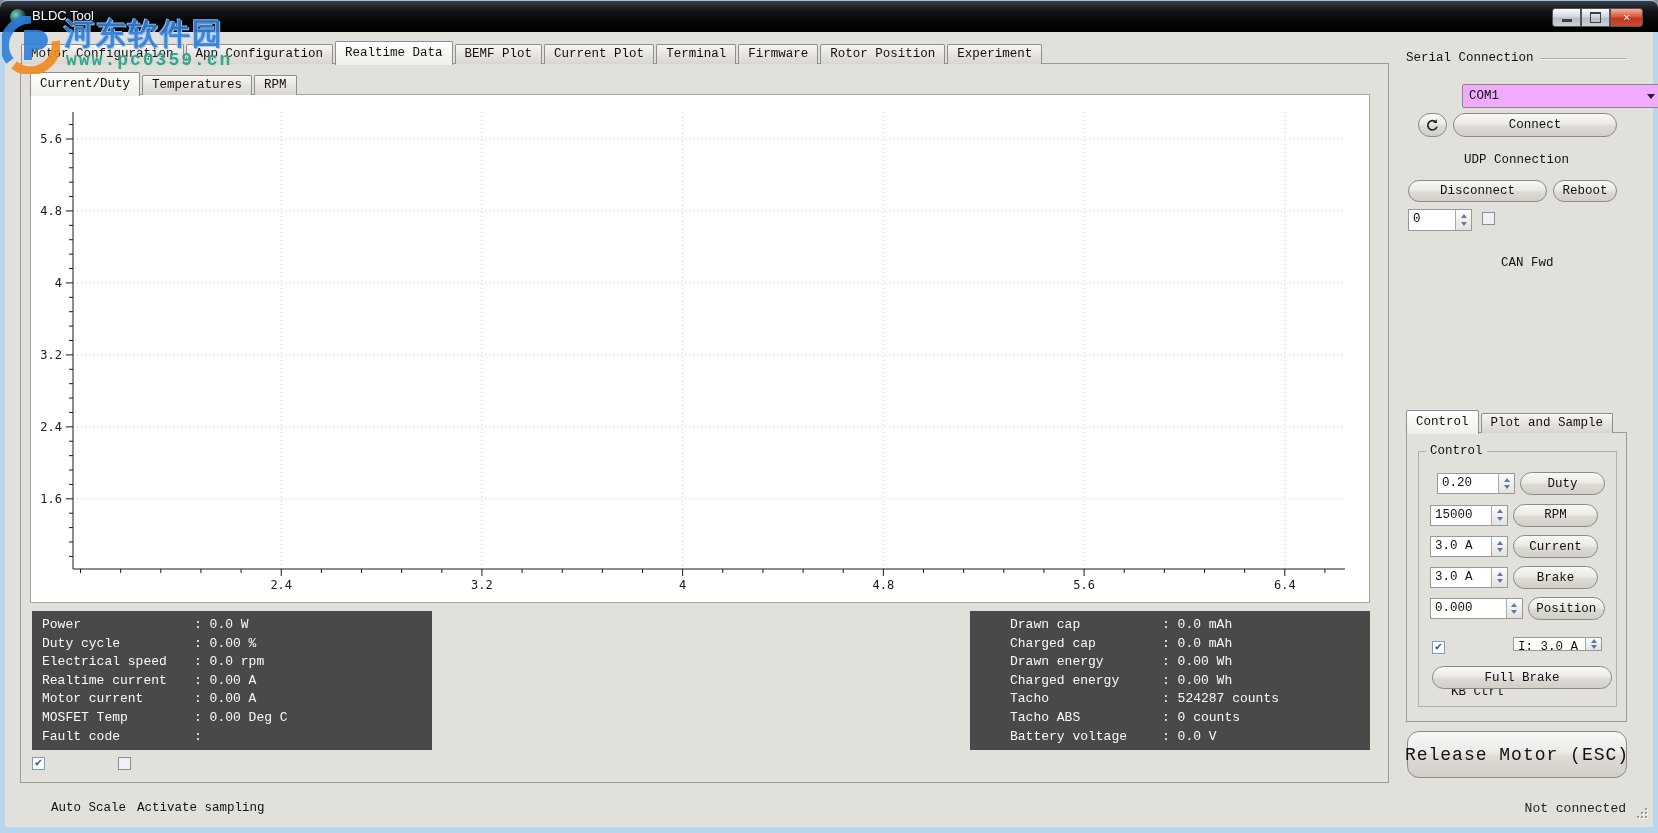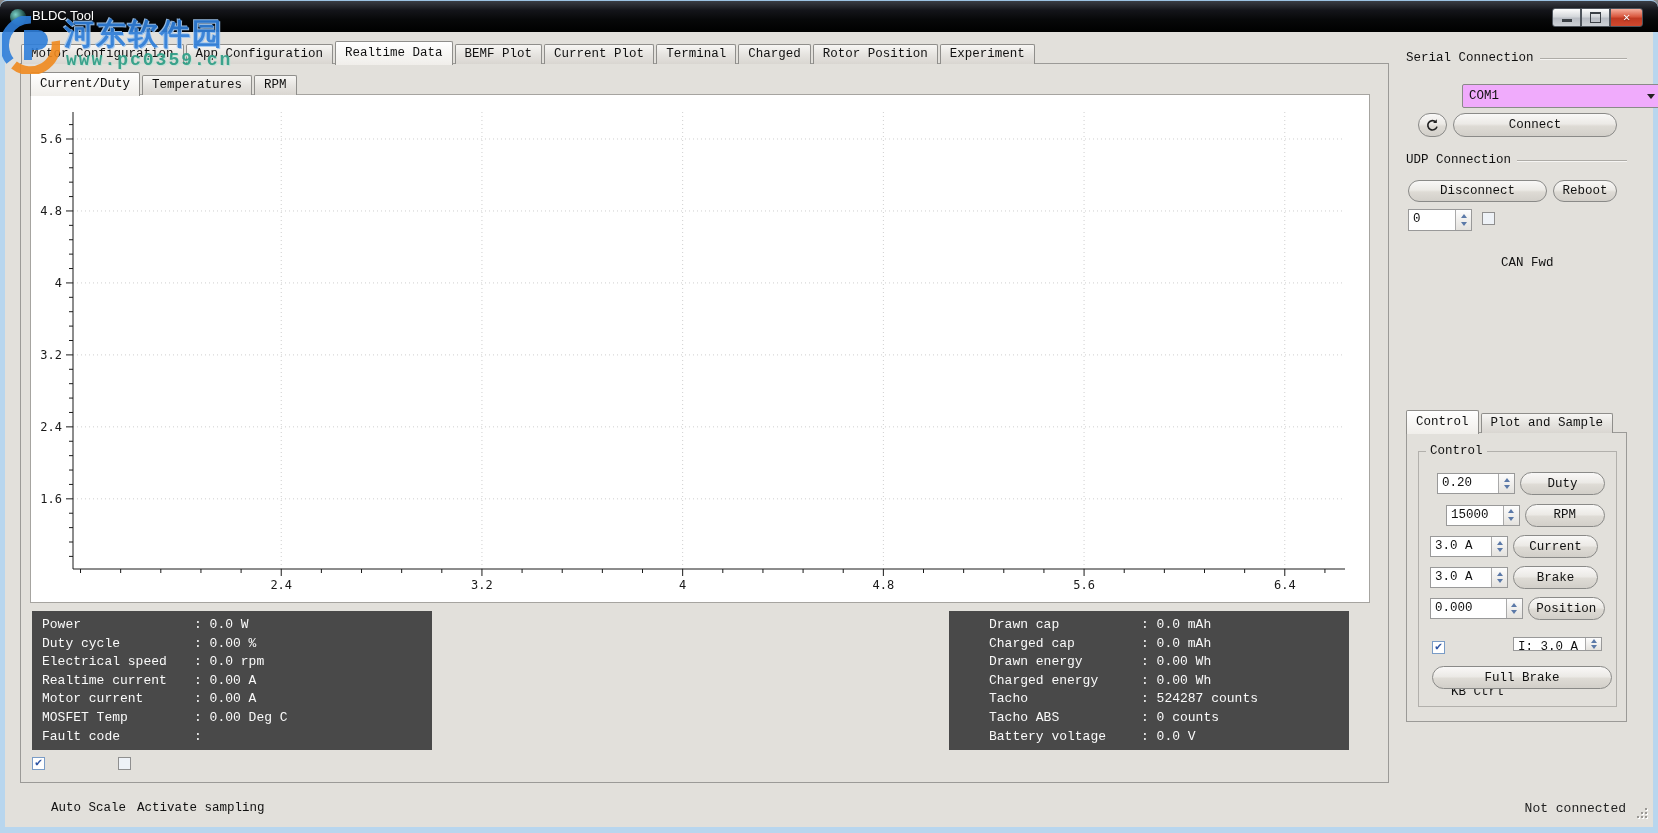--- a/index.html
+++ b/index.html
@@ -106,21 +106,21 @@
 
   <div id="content" class="abs"></div>
 
   <div id="main-tabs" class="abs tabrow">
       <div class="tab">Motor Configuration</div>
       <div class="tab">App Configuration</div>
       <div class="tab active">Realtime Data</div>
       <div class="tab">BEMF Plot</div>
       <div class="tab">Current Plot</div>
       <div class="tab">Terminal</div>
-      <div class="tab">Charged</div>
+      <div class="tab">Firmware</div>
       <div class="tab">Rotor Position</div>
       <div class="tab">Experiment</div>
     </div>
 
   <div id="main-pane" class="abs"></div>
 
   <div id="sub-tabs" class="abs tabrow">
       <div class="tab active">Current/Duty</div>
       <div class="tab">Temperatures</div>
       <div class="tab">RPM</div>
@@ -222,21 +222,21 @@
 
   <div id="panel-left" class="abs darkpanel" style="left:32px;top:611px;">
       <div class="trow"><span class="tlabel">Power</span><span>: 0.0 W</span></div>
       <div class="trow"><span class="tlabel">Duty cycle</span><span>: 0.00 %</span></div>
       <div class="trow"><span class="tlabel">Electrical speed</span><span>: 0.0 rpm</span></div>
       <div class="trow"><span class="tlabel">Realtime current</span><span>: 0.00 A</span></div>
       <div class="trow"><span class="tlabel">Motor current</span><span>: 0.00 A</span></div>
       <div class="trow"><span class="tlabel">MOSFET Temp</span><span>: 0.00 Deg C</span></div>
       <div class="trow"><span class="tlabel">Fault code</span><span>: </span></div>
     </div>
-  <div id="panel-right" class="abs darkpanel" style="left:949px;top:611px;padding-left:40px;">
+  <div id="panel-right" class="abs darkpanel" style="left:970px;top:611px;padding-left:40px;">
       <div class="trow"><span class="tlabel">Drawn cap</span><span>: 0.0 mAh</span></div>
       <div class="trow"><span class="tlabel">Charged cap</span><span>: 0.0 mAh</span></div>
       <div class="trow"><span class="tlabel">Drawn energy</span><span>: 0.00 Wh</span></div>
       <div class="trow"><span class="tlabel">Charged energy</span><span>: 0.00 Wh</span></div>
       <div class="trow"><span class="tlabel">Tacho</span><span>: 524287 counts</span></div>
       <div class="trow"><span class="tlabel">Tacho ABS</span><span>: 0 counts</span></div>
       <div class="trow"><span class="tlabel">Battery voltage</span><span>: 0.0 V</span></div>
     </div>
 
   <div class="cb checked" style="left:32px;top:757px;">
@@ -255,21 +255,21 @@
     <span class="arrow"></span>
   </div>
   <div class="abs btn" style="left:1418px;top:113px;width:29px;height:24px;">
     <svg width="15" height="15" viewBox="0 0 16 16">
       <path d="M12.8 9.2a5 5 0 1 1-1.2-4.9" fill="none" stroke="#222" stroke-width="1.8"></path>
       <path d="M12.6 1.2 v4 h-4 z" fill="#222"></path>
     </svg>
   </div>
   <div class="abs btn" style="left:1453px;top:113px;width:164px;height:24px;">Connect</div>
 
-  <div class="abs grouphead" style="left:1406px;top:153px;width:221px;">
+  <div class="abs grouphead" style="left:1406px;top:153px;width:221px;flex-direction:column;">
     <span>UDP Connection</span>
       <div class="gline"></div>
   </div>
   <div class="abs btn" style="left:1408px;top:180px;width:139px;height:22px;">Disconnect</div>
   <div class="abs btn" style="left:1553px;top:180px;width:64px;height:22px;">Reboot</div>
   <div class="abs spin" style="left:1408px;top:209px;width:64px;height:22px;">
     <span class="val">0</span>
     <span class="arr">
         <i class="tri-up"></i>
         <i class="tri-down"></i>
@@ -289,21 +289,21 @@
       <div style="display: flex; align-items: center; margin-bottom: 10px; height: 21px; justify-content: flex-end;">
         <div class="spin" style="width: 78px; height: 21px;">
           <span class="val">0.20</span>
           <span class="arr">
             <i class="tri-up"></i>
             <i class="tri-down"></i>
           </span>
         </div>
         <div class="btn" style="width: 85px; height: 23px; margin-left: 5px;">Duty</div>
       </div>
-      <div style="display: flex; align-items: center; margin-bottom: 10px; height: 22px; margin-left: 16px;">
+      <div style="display: flex; align-items: center; margin-bottom: 10px; height: 22px;">
         <div class="spin" style="width: 78px; height: 21px;">
           <span class="val">15000</span>
           <span class="arr">
             <i class="tri-up"></i>
             <i class="tri-down"></i>
           </span>
         </div>
         <div class="btn" style="width: 85px; height: 23px; margin-left: 5px;">RPM</div>
       </div>
       <div style="display: flex; align-items: center; margin-bottom: 10px; height: 21px;">
@@ -344,20 +344,21 @@
   <div class="cblabel" style="left:1451px;top:641px;">KB Ctrl</div>
   <div class="abs spin" style="left:1513px;top:637px;width:89px;height:14px;">
     <span class="val">I: 3.0 A</span>
     <span class="arr">
         <i class="tri-up"></i>
         <i class="tri-down"></i>
       </span>
   </div>
   <div class="abs btn" style="left:1432px;top:666px;width:180px;height:23px;">Full Brake</div>
 
+  <div id="release-btn" class="abs btn" style="left:1407px;top:731px;width:220px;height:47px;">Release Motor (ESC)</div>
 
   <div id="status-text" class="abs" style="right:32px;top:801px;">Not connected</div>
   <div id="size-grip" class="abs" style="left:1637px;top:808px;">
     <i style="left:8px;top:0;"></i>
       <i style="left:4px;top:4px;"></i>
       <i style="left:8px;top:4px;"></i>
     <i style="left:0;top:8px;"></i>
       <i style="left:4px;top:8px;"></i>
       <i style="left:8px;top:8px;"></i>
   </div>

